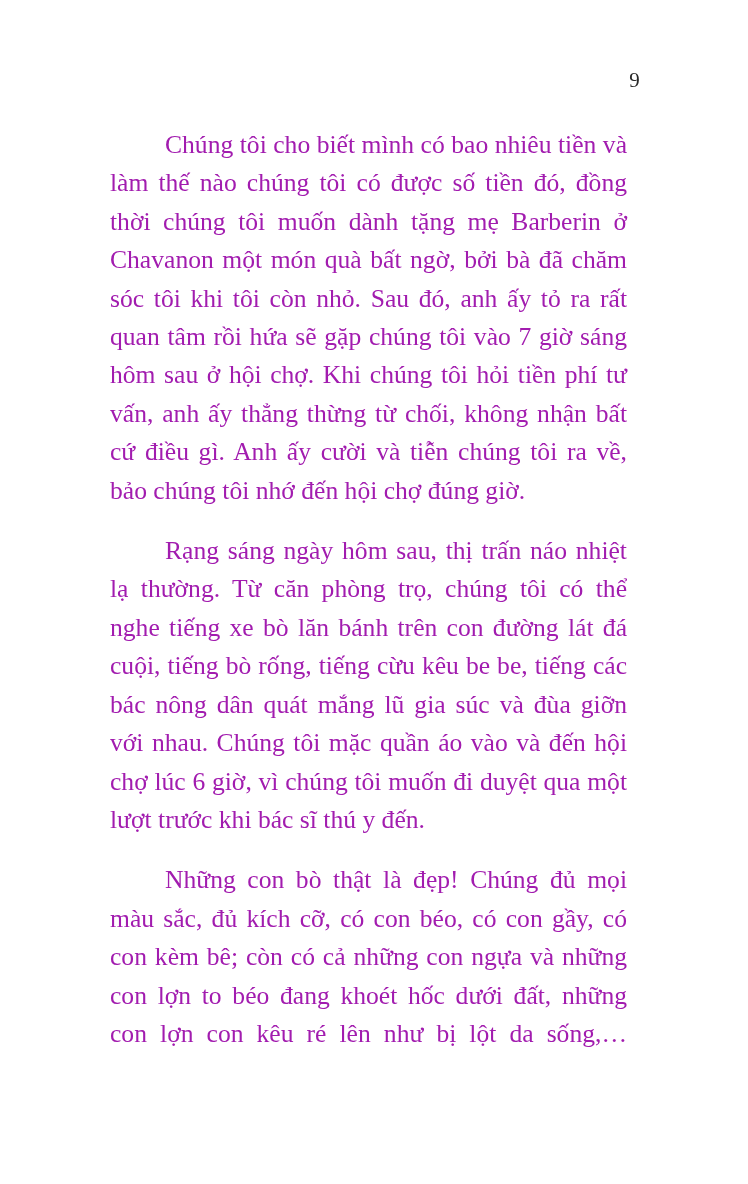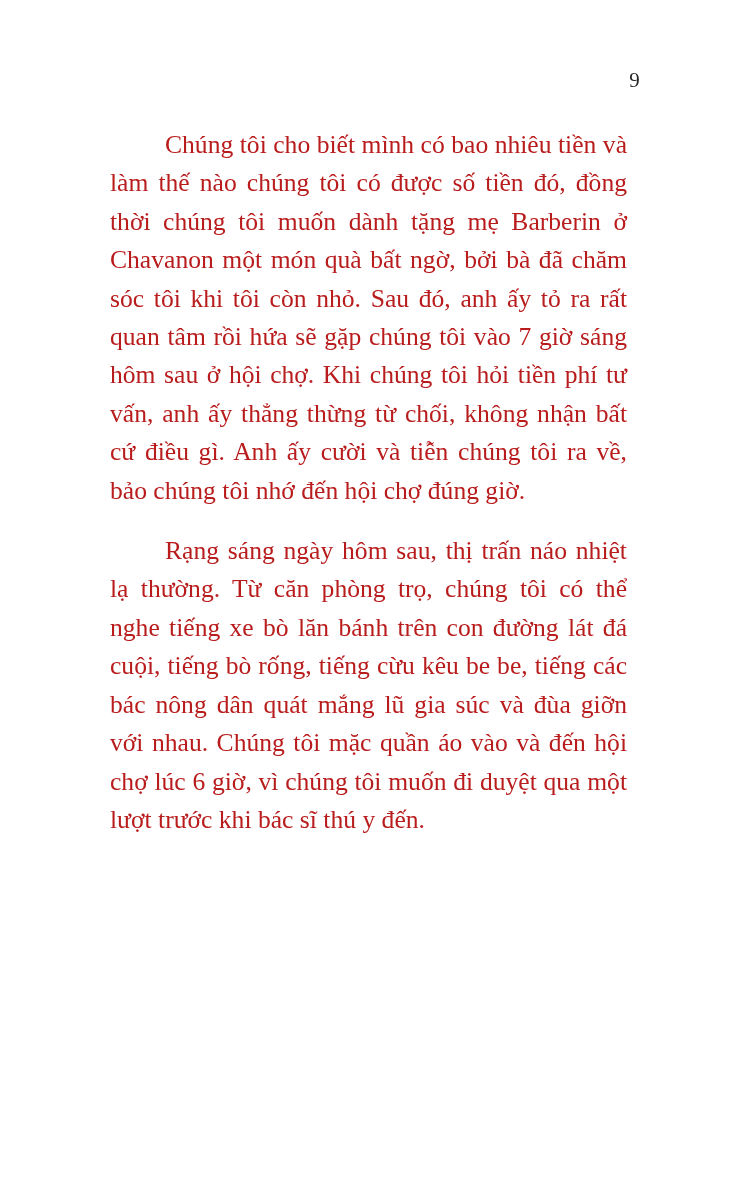--- a/index.html
+++ b/index.html
@@ -58,21 +58,21 @@
     margin: 0 14px 0 0;
     font-size: 25.6px;
     line-height: 38.4px;
     text-align: justify;
     text-justify: inter-word;
     text-indent: 55px;
     hyphens: none;
     -webkit-hyphens: none;
     word-spacing: 0px;
     letter-spacing: 0px;
-    color: #b91c1c;
+    color: #a21caf;
   }
 
   .para + .para {
     margin-top: 22px;
   }
 
   
   .para:last-child {
     text-align: justify;
   }
@@ -89,16 +89,17 @@
   <div class="folio-zone">
     <span class="folio">9</span>
   </div>
 
   <div class="textblock">
 
     <p class="para">Chúng tôi cho biết mình có bao nhiêu tiền và làm thế nào chúng tôi có được số tiền đó, đồng thời chúng tôi muốn dành tặng mẹ Barberin ở Chavanon một món quà bất ngờ, bởi bà đã chăm sóc tôi khi tôi còn nhỏ. Sau đó, anh ấy tỏ ra rất quan tâm rồi hứa sẽ gặp chúng tôi vào 7 giờ sáng hôm sau ở hội chợ. Khi chúng tôi hỏi tiền phí tư vấn, anh ấy thẳng thừng từ chối, không nhận bất cứ điều gì. Anh ấy cười và tiễn chúng tôi ra về, bảo chúng tôi nhớ đến hội chợ đúng giờ.</p>
 
     <p class="para">Rạng sáng ngày hôm sau, thị trấn náo nhiệt lạ thường. Từ căn phòng trọ, chúng tôi có thể nghe tiếng xe bò lăn bánh trên con đường lát đá cuội, tiếng bò rống, tiếng cừu kêu be be, tiếng các bác nông dân quát mắng lũ gia súc và đùa giỡn với nhau. Chúng tôi mặc quần áo vào và đến hội chợ lúc 6 giờ, vì chúng tôi muốn đi duyệt qua một lượt trước khi bác sĩ thú y đến.</p>
 
+    <p class="para para-last-flush">Những con bò thật là đẹp! Chúng đủ mọi màu sắc, đủ kích cỡ, có con béo, có con gầy, có con kèm bê; còn có cả những con ngựa và những con lợn to béo đang khoét hốc dưới đất, những con lợn con kêu ré lên như bị lột da sống,…</p>
 
   </div>
 
 </div>
 
 </body></html>

